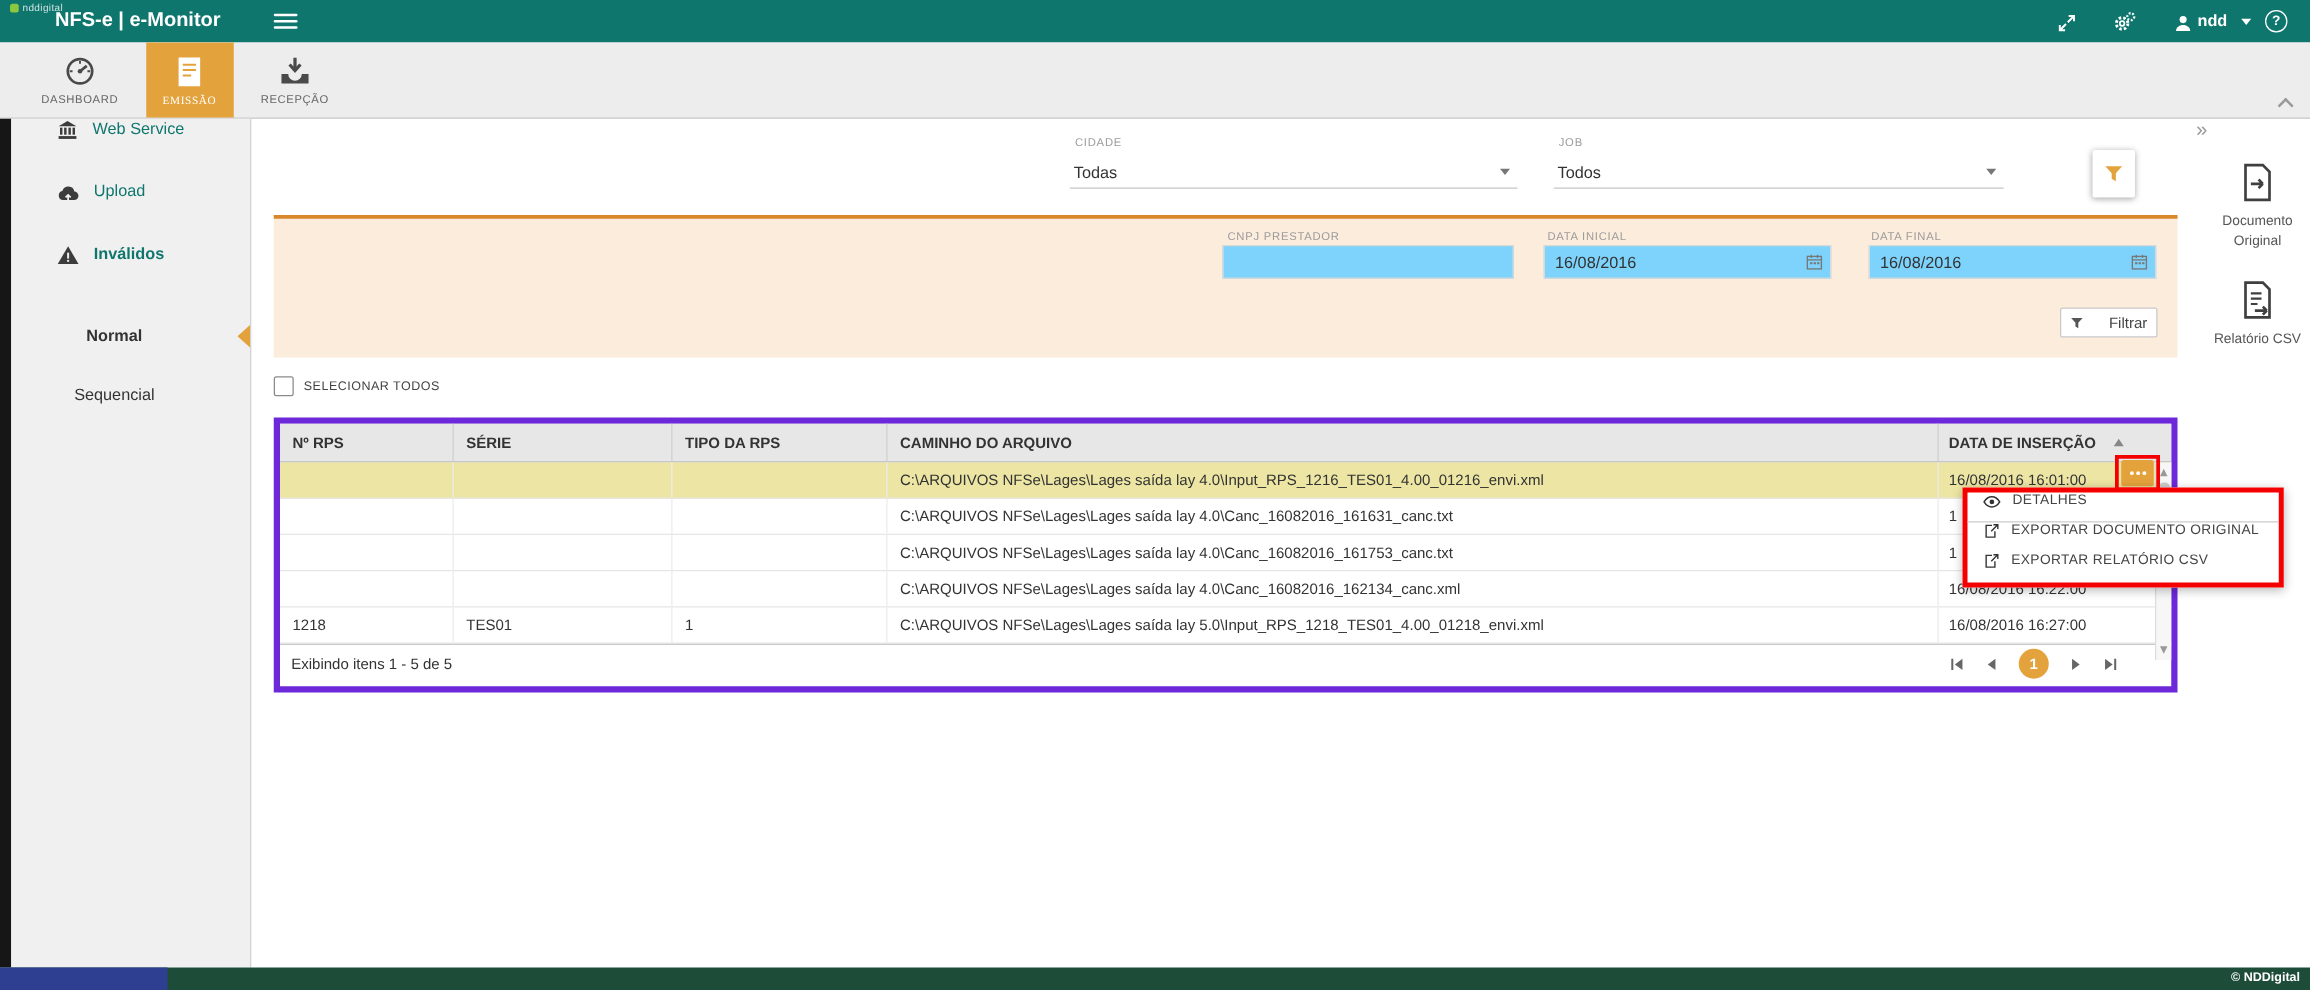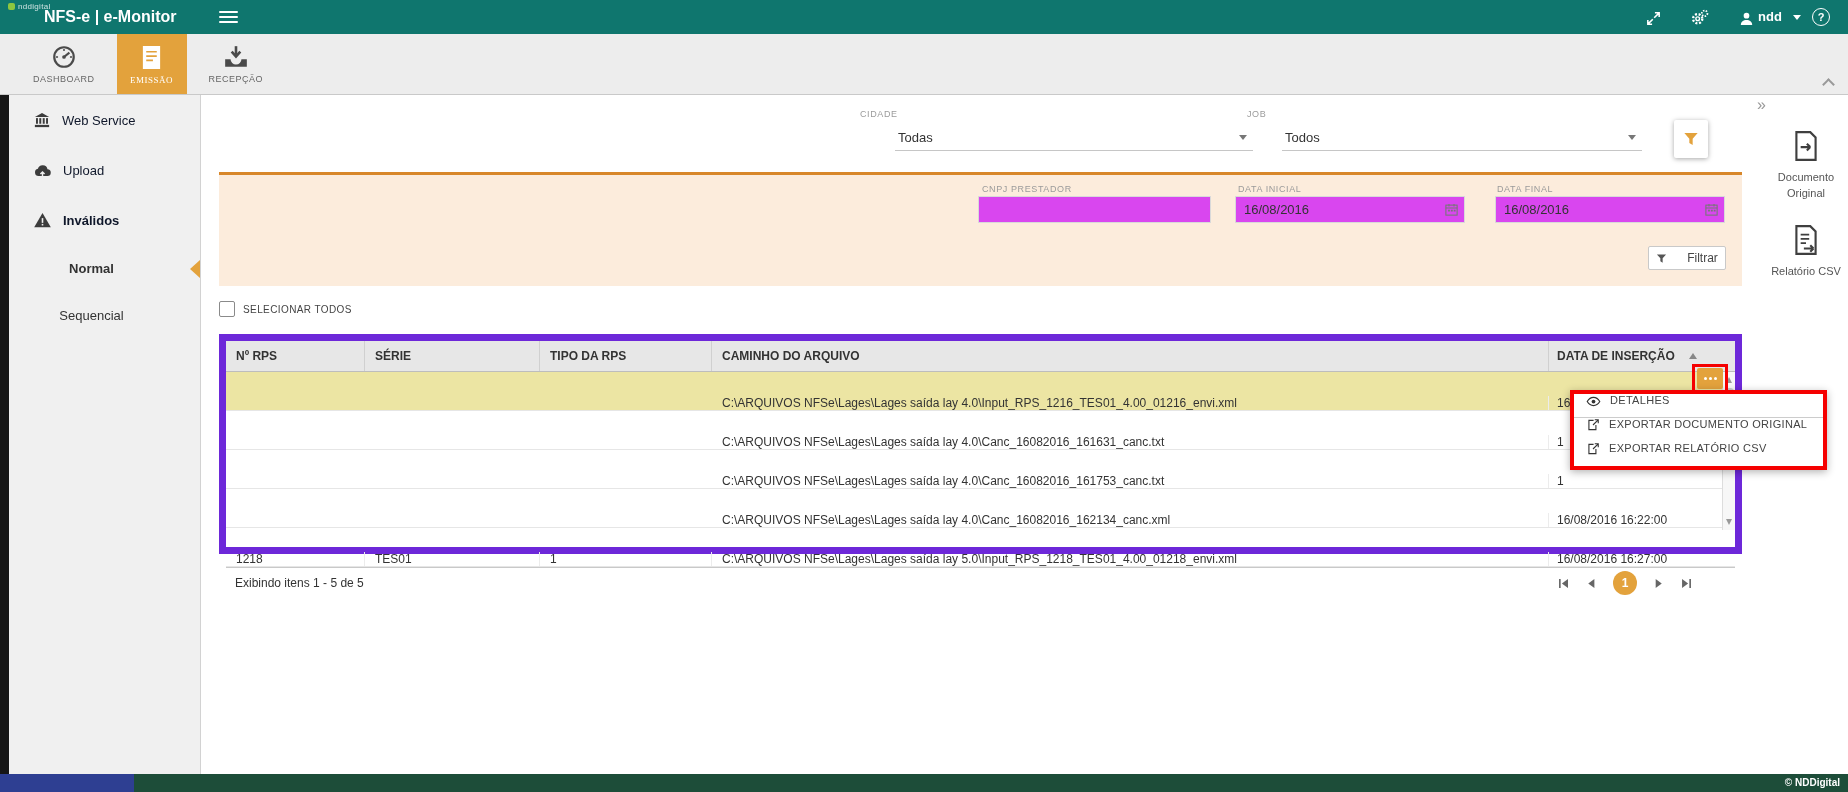--- a/index.html
+++ b/index.html
@@ -36,65 +36,65 @@
   .tb-item svg { color:#4a4a4a; }
   .tb-item.active { background:#e3a23c; }
   .tb-item.active .lbl { color:#fff;font-family:Liberation Serif, serif; }
   .chev-up { position:absolute; left:1824px; top:80px; width:9px; height:9px;
              border-left:2px solid #999; border-top:2px solid #999; transform:rotate(45deg); cursor:pointer; }
 
   
   .left-strip { position:absolute; left:0; top:95px; width:9px; height:679px; background:#161616; }
   .sidebar { position:absolute; left:9px; top:95px; width:192px; height:679px;
              background:#f0f0f0; border-right:1px solid #d2d2d2; }
-  .side-item { height:50px; display:flex; align-items:center; padding-left:24px; gap:11px;
-               font-size:13px; color:#0f172a; cursor:pointer; position:relative; }
+  .side-item { height:50px; display:flex; align-items:flex-start; padding-left:36px; gap:11px;
+               font-size:13px; color:#0f766e; cursor:pointer; position:relative; }
   .side-item svg { color:#3c3c3c; flex:none; }
   .side-item.bold { font-weight:bold; }
   .side-sub { height:47px; display:flex; align-items:center; justify-content:center;
               font-size:13px; color:#333; cursor:pointer; position:relative; padding-right:26px; }
   .side-sub.active { font-weight:bold; }
   .side-sub .marker { position:absolute; right:0; top:50%; margin-top:-9px; width:0; height:0;
                       border-top:9px solid transparent; border-bottom:9px solid transparent;
                       border-right:10px solid #e3a23c; }
 
   
   .f-label { position:absolute; font-size:9px; color:#9b9b9b; letter-spacing:.6px; }
   .sel { position:absolute; height:27px; background:#fff; border-bottom:1px solid #c6c6c6;
-         font-size:13px; color:#333; display:flex; align-items:center; padding:0 20px 0 3px; cursor:pointer;margin-left:39px; }
+         font-size:13px; color:#333; display:flex; align-items:center; padding:0 20px 0 3px; cursor:pointer; }
   .sel .sc { position:absolute; right:6px; top:11px; width:0; height:0;
              border-left:4px solid transparent; border-right:4px solid transparent;
              border-top:5px solid #777; }
   .funnel-btn { position:absolute; left:1674px; top:120px; width:34px; height:38px; background:#fff;
                 border-radius:2px; box-shadow:0 1px 5px rgba(0,0,0,.35); display:flex;
                 align-items:center; justify-content:center; cursor:pointer; }
   .peach { position:absolute; left:219px; top:172px; width:1523px; height:114px;
            background:#fcecdc; border-top:3px solid #d8872a; }
   .field-wrap { position:absolute; height:27px; }
-  .field { width:100%; height:27px; background:#d946ef; border:1px solid #d9d9d9; font-size:13px;
+  .field { width:100%; height:27px; background:#7dd3fc; border:1px solid #d9d9d9; font-size:13px;
            color:#333; padding:0 26px 0 8px; font-family:inherit; }
   .field.noicon { padding-right:8px; }
   .field-wrap svg { position:absolute; right:6px; top:6px; color:#777; }
   .filtrar-btn { position:absolute; left:1648px; top:246px; width:78px; height:24px; background:#fff;
                  border:1px solid #c9c9c9; border-radius:2px; display:flex; align-items:center;
                  justify-content:center; gap:20px; font-size:12px; color:#444; cursor:pointer; }
   .filtrar-btn svg { color:#555; }
 
   
   .chk { position:absolute; left:219px; top:301px; width:16px; height:16px; background:#fff;
          border:1px solid #8a8a8a; border-radius:2px; cursor:pointer; }
   .chk-label { position:absolute; left:243px; top:304px; font-size:10px; color:#444; letter-spacing:.4px; }
 
   
   .grid { position:absolute; left:219px; top:334px; width:1523px; height:220px;
-          border:7px solid #6d28d9; background:#fff; display:flex; flex-direction:column; }
+          border:5px solid #6d28d9; background:#fff; display:flex; flex-direction:column; }
   .thead { height:31px; background:#e7e7e7; border-bottom:1px solid #bdbdbd; display:flex; flex:none; }
   .thead .cell { font-size:12px; font-weight:bold; color:#333; display:flex; align-items:center;
                  border-right:1px solid #d0d0d0; }
-  .trow { height:39px; display:flex; flex:none; border-bottom:1px solid #e6e6e6; cursor:pointer;align-items:flex-end; }
+  .trow { height:29px; display:flex; flex:none; border-bottom:1px solid #e6e6e6; cursor:pointer; }
   .trow .cell { border-right:1px solid #ececec; }
   .trow.highlight { background:#ece5a3; }
   .cell { padding-left:10px; display:flex; align-items:center; font-size:12px; color:#333;
           overflow:hidden; white-space:nowrap; }
   .c1 { width:139px; } .c2 { width:175px; } .c3 { width:172px; } .c4 { flex:1; } .c5 { width:186px; flex:none; padding-left:8px; }
   .cell:last-child { border-right:none; }
   .sort-asc { margin-left:14px; width:0; height:0; border-left:4px solid transparent;
               border-right:4px solid transparent; border-bottom:6px solid #888; }
   .tfoot { height:31px; border-top:1px solid #c9c9c9; display:flex; align-items:center; flex:none; }
   .tfoot .info { margin-left:9px; font-size:12px; color:#333; }

